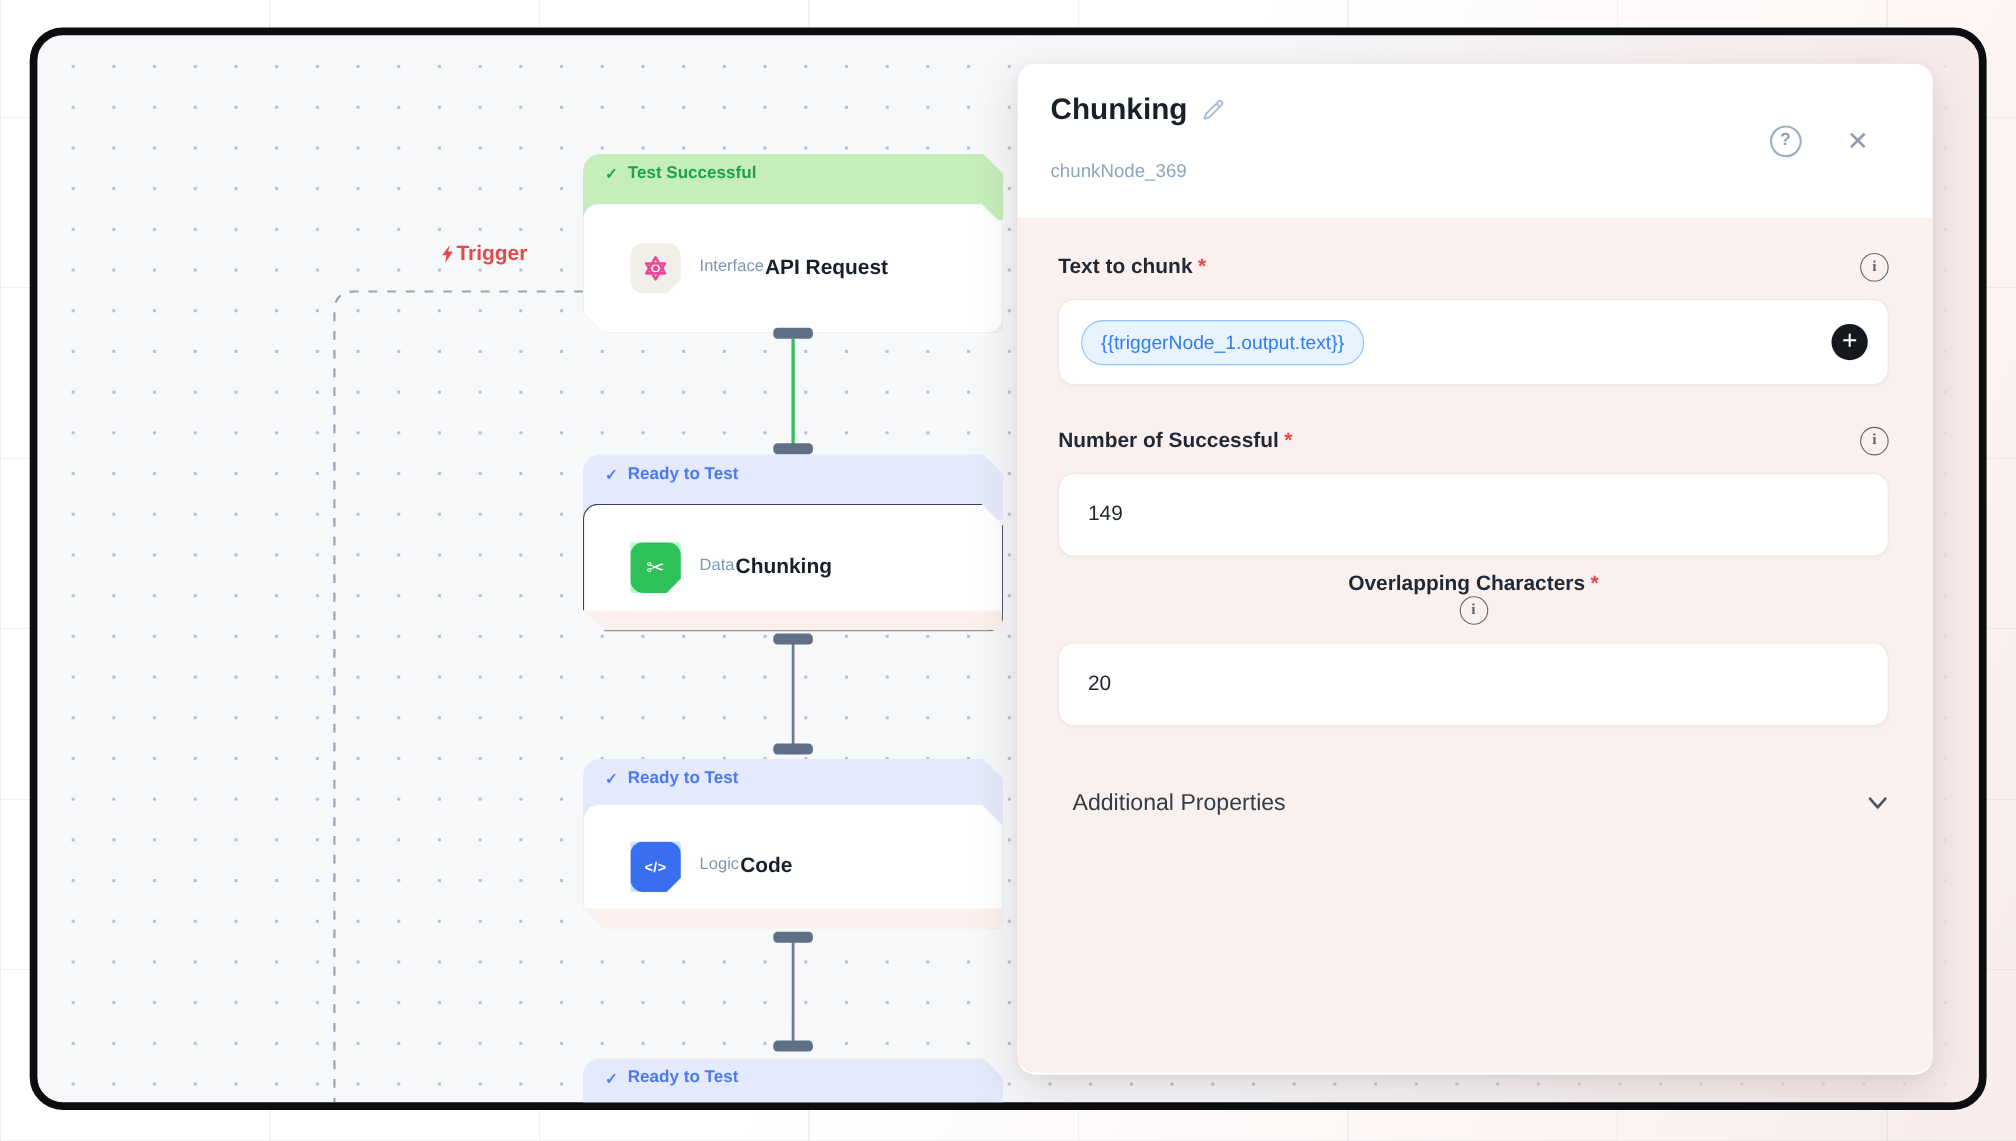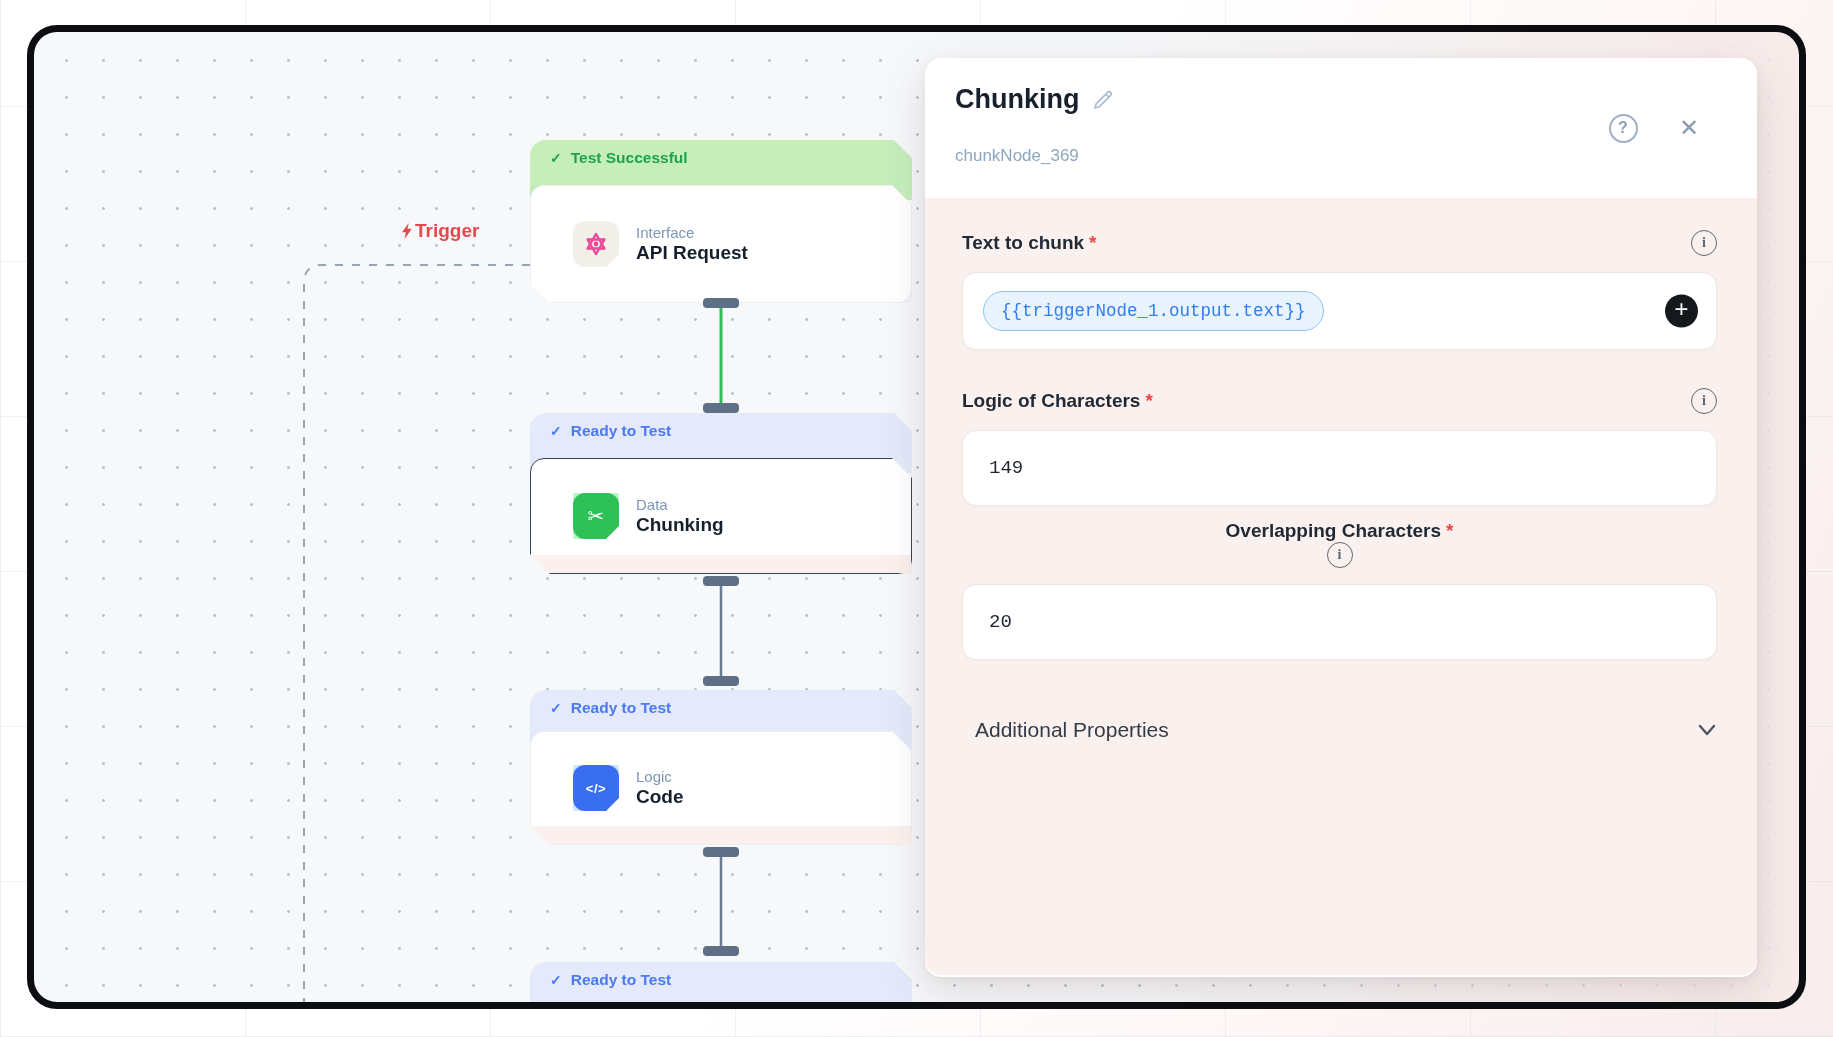--- a/index.html
+++ b/index.html
@@ -41,21 +41,21 @@
     box-shadow:0 2px 8px rgba(15,23,42,.06);
     display:flex; align-items:center; padding:0 0 0 42px; gap:17px; }
   .card.selected { border:1.5px solid #36425a; }
   .card .pinkstrip { position:absolute; left:0; bottom:0; width:100%; height:18px; background:#fbf0ed; }
   .tile { width:46px; height:46px; border-radius:12px; flex:0 0 auto;
     clip-path: polygon(0 0, 100% 0, 100% calc(100% - 13px), calc(100% - 13px) 100%, 0 100%);
     display:flex; align-items:center; justify-content:center; position:relative; z-index:1; }
   .tile.api { background:#f2efe9; }
   .tile.chunk { background:#2ec158; box-shadow:0 0 0 4px rgba(134,239,172,.45), 0 0 16px rgba(134,239,172,.9); color:#fff; font-size:20px; }
   .tile.code { background:#3a6ef0; box-shadow:0 0 0 4px rgba(191,219,254,.6), 0 0 16px rgba(147,197,253,.9); color:#fff; font-size:13px; font-weight:bold; letter-spacing:.5px; }
-  .ntexts { display:flex; flex-direction:column; gap:1px; position:relative; z-index:1; }
+  .ntexts { display:flex; gap:1px; position:relative; z-index:1; }
   .ncat { font-size:15px; color:#7b96b8; }
   .ntitle { font-size:19px; font-weight:bold; color:#16202c; }
 
   
   .panel { position:absolute; left:891px; top:26px; width:832px; height:919px; z-index:5;
     background:#ffffff; border-radius:16px; box-shadow:0 14px 44px rgba(124,88,88,.20), 0 2px 10px rgba(0,0,0,.05); }
   .p-head { position:relative; height:142px; }
   .p-title-row { position:absolute; left:30px; top:26px; display:flex; align-items:center; gap:12px; }
   .p-title { font-size:27px; font-weight:bold; color:#17202b; }
   .p-sub { position:absolute; left:30px; top:88px; font-size:17px; color:#8ba6c1; }
@@ -66,21 +66,21 @@
   .p-divider { position:absolute; left:0; top:141px; width:100%; height:1px; background:#f2dcd6; }
   .p-form { position:absolute; left:0; top:140px; width:100%; height:777px;
     background:#faf1ee; border-radius:0 0 16px 16px; padding:32px 40px 0 37px; }
   .lbl-row { display:flex; align-items:center; justify-content:space-between; }
   .lbl { font-size:19px; font-weight:600; color:#1f2835; }
   .req { color:#ef4444; margin-left:5px; }
   .info-circ { width:26px; height:26px; border:1.8px solid #5c6775; border-radius:50%; color:#5c6775;
     font-size:14px; font-style:normal; font-family:"Liberation Serif", serif; font-weight:bold;
     display:flex; align-items:center; justify-content:center; }
   .inputbox { margin-top:16px; width:100%; background:#fff; border:1px solid #f0e6e2; border-radius:14px;
-    box-shadow:0 1px 3px rgba(120,90,90,.05); display:flex; align-items:center; position:relative;font-family:Liberation Mono, monospace; }
+    box-shadow:0 1px 3px rgba(120,90,90,.05); display:flex; align-items:center; position:relative; }
   .inputbox.tall { height:78px; }
   .inputbox.num { height:76px; padding-left:26px; font-size:19px; color:#1f2430; }
   .token-pill { margin-left:20px; background:#e9f3fe; border:1.5px solid #8ec4f8; border-radius:20px;
     padding:9px 17px; color:#2f7df0; font-size:17.5px; }
   .plus-btn { position:absolute; right:18px; top:50%; transform:translateY(-50%);
     width:33px; height:33px; border-radius:50%; background:#15181d; color:#fff;
     font-size:24px; line-height:1; display:flex; align-items:center; justify-content:center; cursor:pointer; padding-bottom:2px; }
   .gap38 { margin-top:38px; } .gap30 { margin-top:14px;flex-direction:column; }
   .section-row { margin-top:58px; margin-left:13px; display:flex; align-items:center; justify-content:space-between; cursor:pointer; }
   .section-title { font-size:21px; font-weight:normal; color:#333b47; }
@@ -194,21 +194,21 @@
       <div class="lbl-row">
         <span class="lbl"><span>Text to chunk</span><span class="req">*</span></span>
         <span class="info-circ">i</span>
       </div>
       <div class="inputbox tall">
         <span class="token-pill">{{triggerNode_1.output.text}}</span>
         <span class="plus-btn">+</span>
       </div>
 
       <div class="lbl-row gap38">
-        <span class="lbl"><span>Logic of Characters</span><span class="req">*</span></span>
+        <span class="lbl"><span>Number of Successful</span><span class="req">*</span></span>
         <span class="info-circ">i</span>
       </div>
       <div class="inputbox num">149</div>
 
       <div class="lbl-row gap30">
         <span class="lbl"><span>Overlapping Characters</span><span class="req">*</span></span>
         <span class="info-circ">i</span>
       </div>
       <div class="inputbox num">20</div>
 

